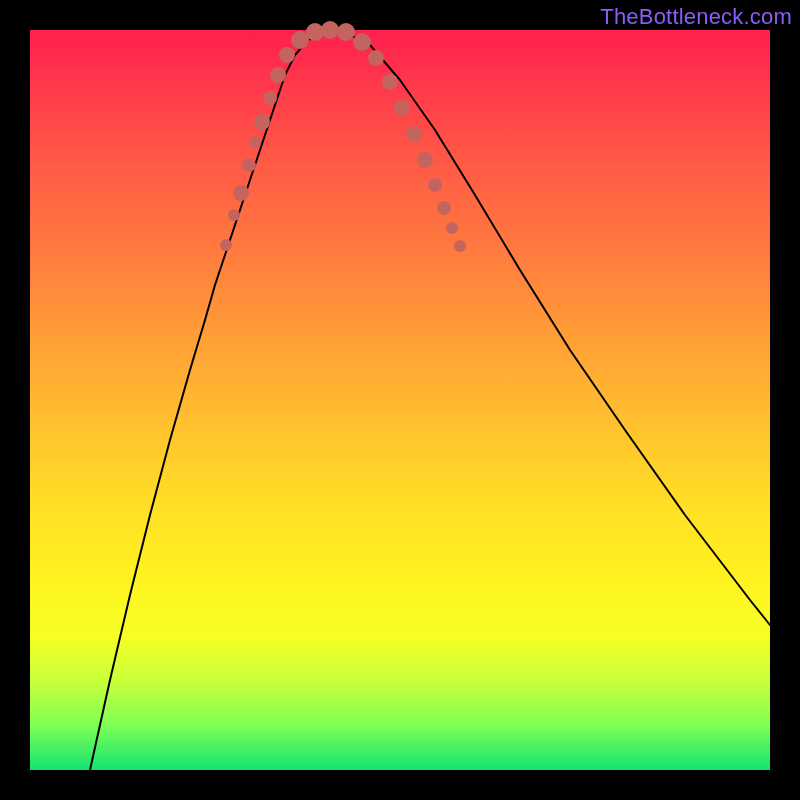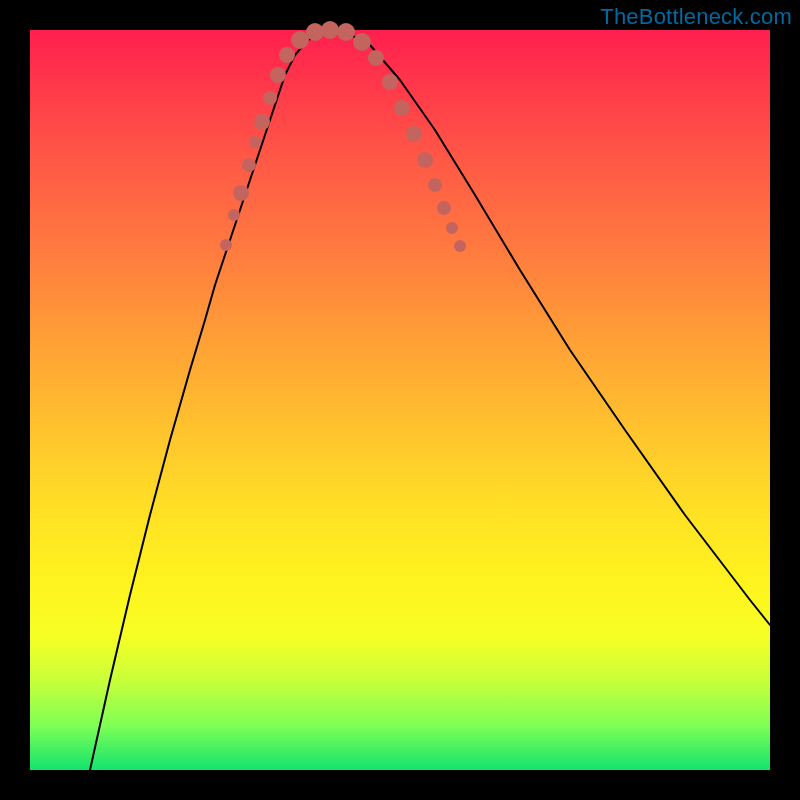--- a/index.html
+++ b/index.html
@@ -36,21 +36,21 @@
       #c8ff3a 88%,
       #7eff55 94%,
       #13e36e 100%);
   }
   .watermark {
     position: absolute;
     top: 4px;
     right: 8px;
     font-size: 22px;
     font-weight: 500;
-    color: #0369a1;
+    color: #8b5cf6;
     letter-spacing: 0.2px;
     z-index: 5;
   }
   svg.curve {
     position: absolute;
     inset: 0;
     width: 740px;
     height: 740px;
     overflow: visible;
   }

